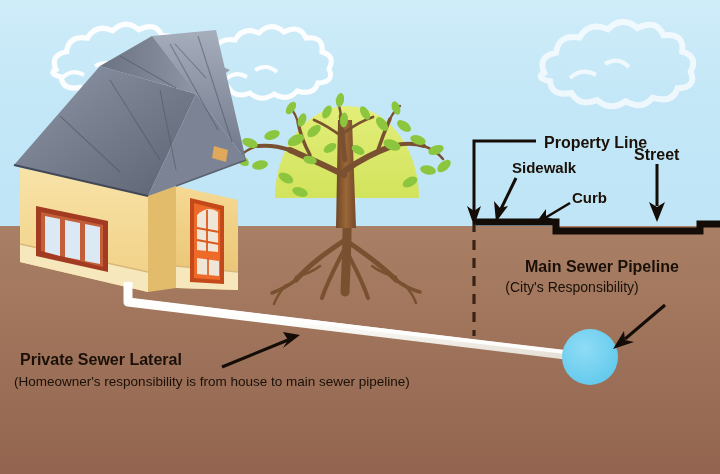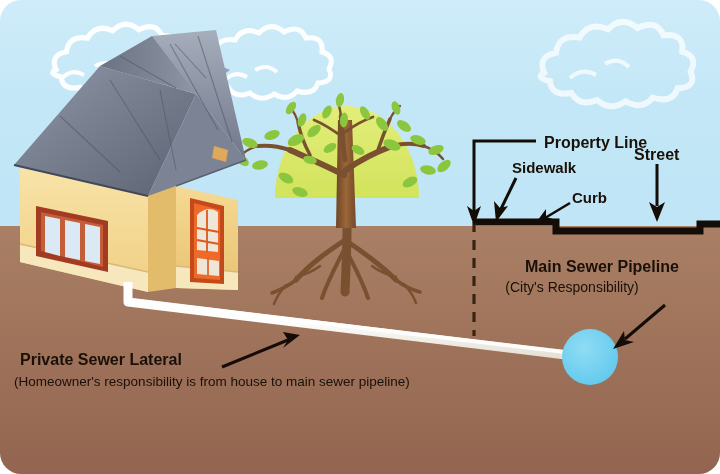--- a/index.html
+++ b/index.html
@@ -6,21 +6,20 @@
     margin: 0;
     padding: 0;
     background: #ffffff;
   }
   #scene {
     position: relative;
     width: 720px;
     height: 474px;
     overflow: hidden;
     font-family: "Liberation Sans", sans-serif;
-    border-radius: 21px;
   }
   #scene svg {
     display: block;
   }
   .lbl {
     font-family: "Liberation Sans", sans-serif;
     font-weight: bold;
     fill: #1a1008;
   }
   .lbl-sub {

